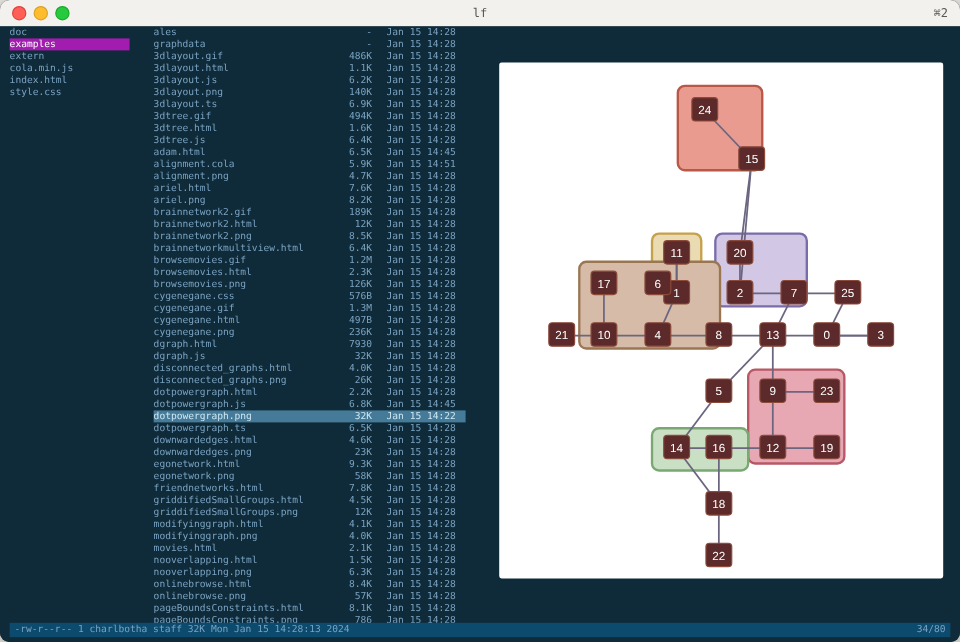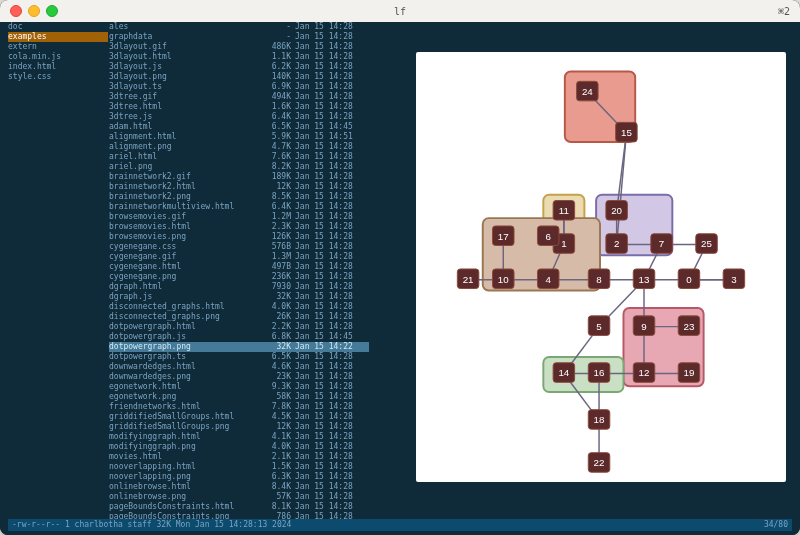--- a/index.html
+++ b/index.html
@@ -10,30 +10,30 @@
   .dot.red{background:#ff5f56;border:1px solid #e0443e;}
   .dot.yellow{background:#ffbd2e;border:1px solid #dea123;}
   .dot.green{background:#27c93f;border:1px solid #1aab29;}
   .title{position:absolute;left:0;right:0;text-align:center;font-size:10px;color:#555;}
   .shortcut{position:absolute;right:10px;font-size:10px;color:#555;}
   .term{height:calc(100% - 22px);background:#0f2a38;color:#9db4c0;font-size:8px;line-height:1.25;position:relative;}
   .pathline{padding:2px 8px 0;color:#5bd68e;}
   .pathline .host{color:#9db4c0;}
   .pathline .path{color:#5bd68e;}
   .pathline .file{color:#9db4c0;}
-  .body{display:flex;padding:0 8px;gap:1px;}
+  .body{display:flex;padding:0 8px;gap:20px;}
   .col1{width:100px;flex:none;}
   .col2{width:260px;flex:none;}
   .row{white-space:nowrap;overflow:hidden;}
   .col1 .row{color:#7aa3c2;}
-  .row.sel{background:#a16207;color:#fff;}
+  .row.sel{background:#a21caf;color:#fff;}
   .col2 .row{display:flex;color:#7aa3c2;}
   .col2 .name{flex:1;overflow:hidden;text-overflow:ellipsis;}
   .col2 .size{width:32px;text-align:right;color:#7aa3c2;}
-  .col2 .date{width:74px;text-align:left;padding-left:4px;color:#7aa3c2;}
+  .col2 .date{width:74px;text-align:center;padding-left:4px;color:#7aa3c2;}
   .col2 .row.hl{background:#457b98;color:#0f2a38;}
   .col2 .row.hl .name,.col2 .row.hl .size,.col2 .row.hl .date{color:#cfe8f5;}
   .status{position:absolute;bottom:4px;left:8px;right:8px;display:flex;color:#7aa3c2;background:#0c4a6e;padding:1px 4px;font-size:8px;}
   .status .r{margin-left:auto;}
   .preview{position:absolute;top:30px;right:14px;width:370px;height:430px;background:#fff;border-radius:2px;}
   .preview svg{width:100%;height:100%;}
 </style>
 </head>
 <body>
 
@@ -109,21 +109,21 @@
             <span class="name">3dtree.js</span>
             <span class="size">6.4K</span>
             <span class="date">Jan 15 14:28</span>
           </div>
           <div class="row">
             <span class="name">adam.html</span>
             <span class="size">6.5K</span>
             <span class="date">Jan 15 14:45</span>
           </div>
           <div class="row">
-            <span class="name">alignment.html</span>
+            <span class="name">alignment.cola</span>
             <span class="size">5.9K</span>
             <span class="date">Jan 15 14:51</span>
           </div>
           <div class="row">
             <span class="name">alignment.png</span>
             <span class="size">4.7K</span>
             <span class="date">Jan 15 14:28</span>
           </div>
           <div class="row">
             <span class="name">ariel.html</span>

